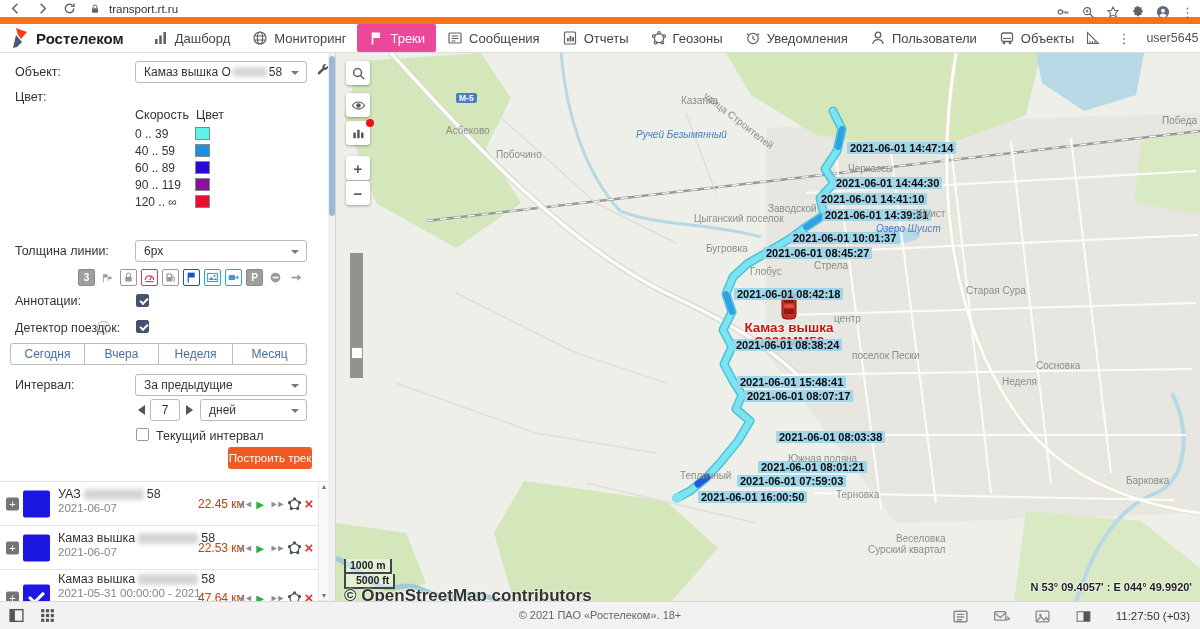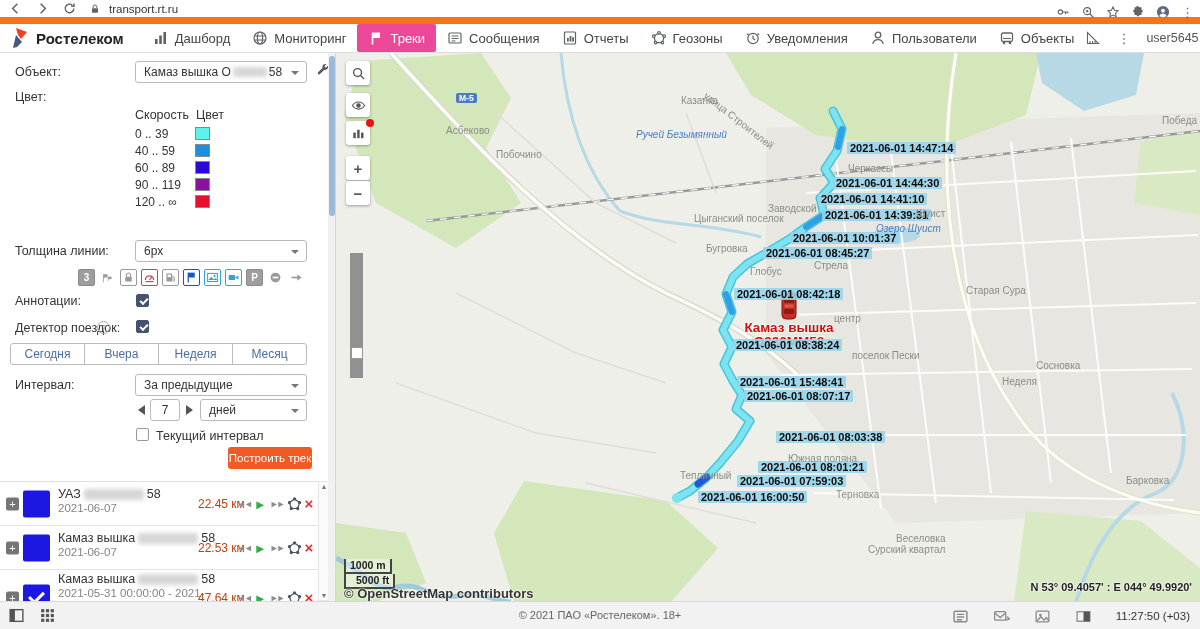--- a/index.html
+++ b/index.html
@@ -150,21 +150,21 @@
   .map-slider { position:absolute; left:14px; top:200px; width:13px; height:125px;
     background:rgba(70,70,70,0.55); cursor:pointer; }
   .map-slider .handle { position:absolute; left:0.5px; top:94px; width:12px; height:12px; background:#fff;
     border:1px solid #999; }
 
   .scale { position:absolute; left:8px; top:506px; font-size:10.5px; color:#222; font-weight:bold; }
   .scale .m { border:2px solid #444; border-top:none; padding:0 4px 1px 4px; display:inline-block;
     background:rgba(255,255,255,0.4); }
   .scale .ft { border:2px solid #444; border-top:none; padding:0 4px 1px 10px; display:inline-block;
     margin-top:-2px; background:rgba(255,255,255,0.4); }
-  .attribution { position:absolute; left:8px; top:533px; font-size:13px; font-weight:bold; color:#333;
+  .attribution { position:absolute; left:8px; top:533px; font-size:17px; font-weight:bold; color:#333;
     text-shadow:0 0 2px #fff, 0 0 2px #fff; }
   .coords { position:absolute; right:8px; top:528px; font-size:11px; font-weight:bold; color:#222;
     text-shadow:0 0 2px #fff, 0 0 2px #fff; }
 
   
   .statusbar { position:absolute; left:0; top:601px; width:1200px; height:28px; background:#f2f2f2;
     border-top:1px solid #d8d8d8; }
   .statusbar .left-icons { position:absolute; left:8px; top:5px; display:flex; gap:14px; color:#555; }
   .statusbar .left-icons .bicon { width:17px; height:17px; margin:0; color:#555; }
   .copyright { position:absolute; left:0; right:0; top:7px; text-align:center; font-size:11px; color:#666; }

